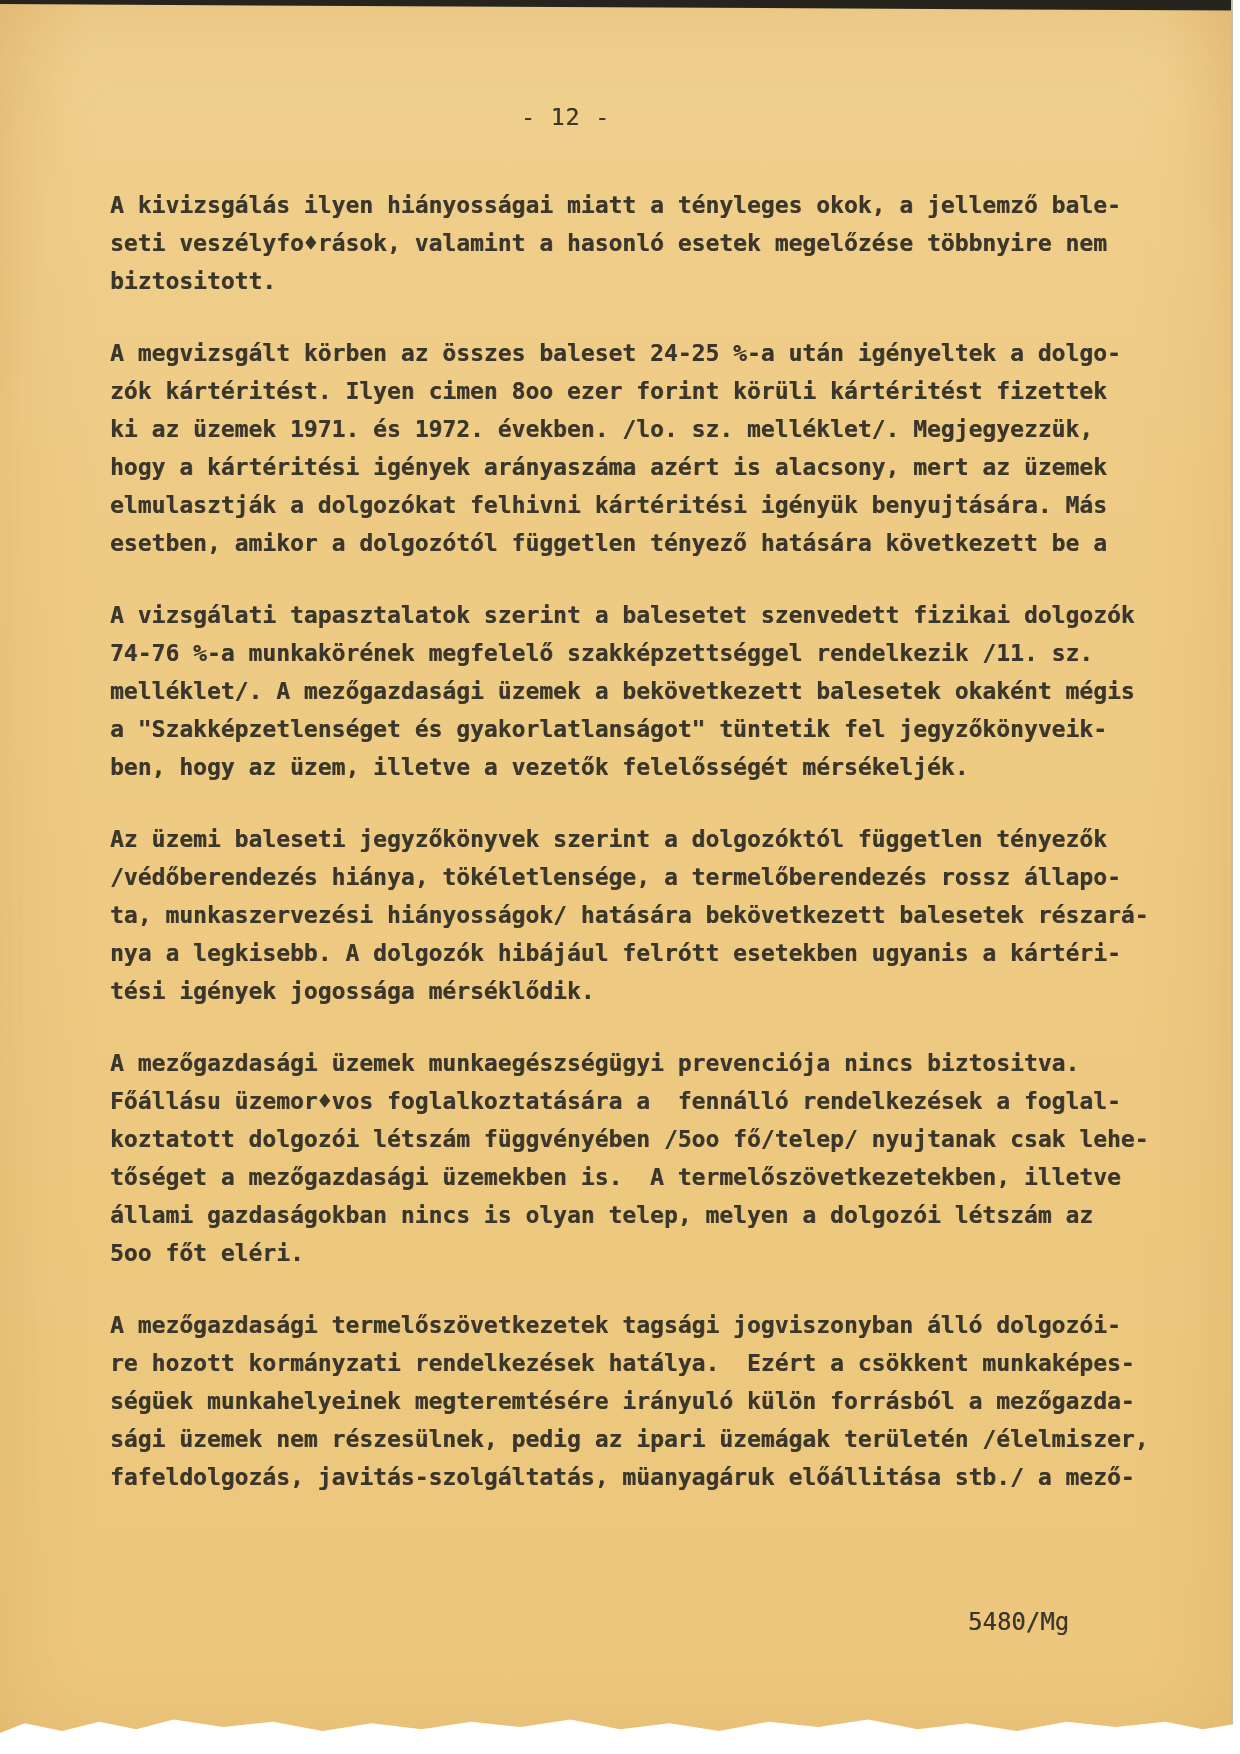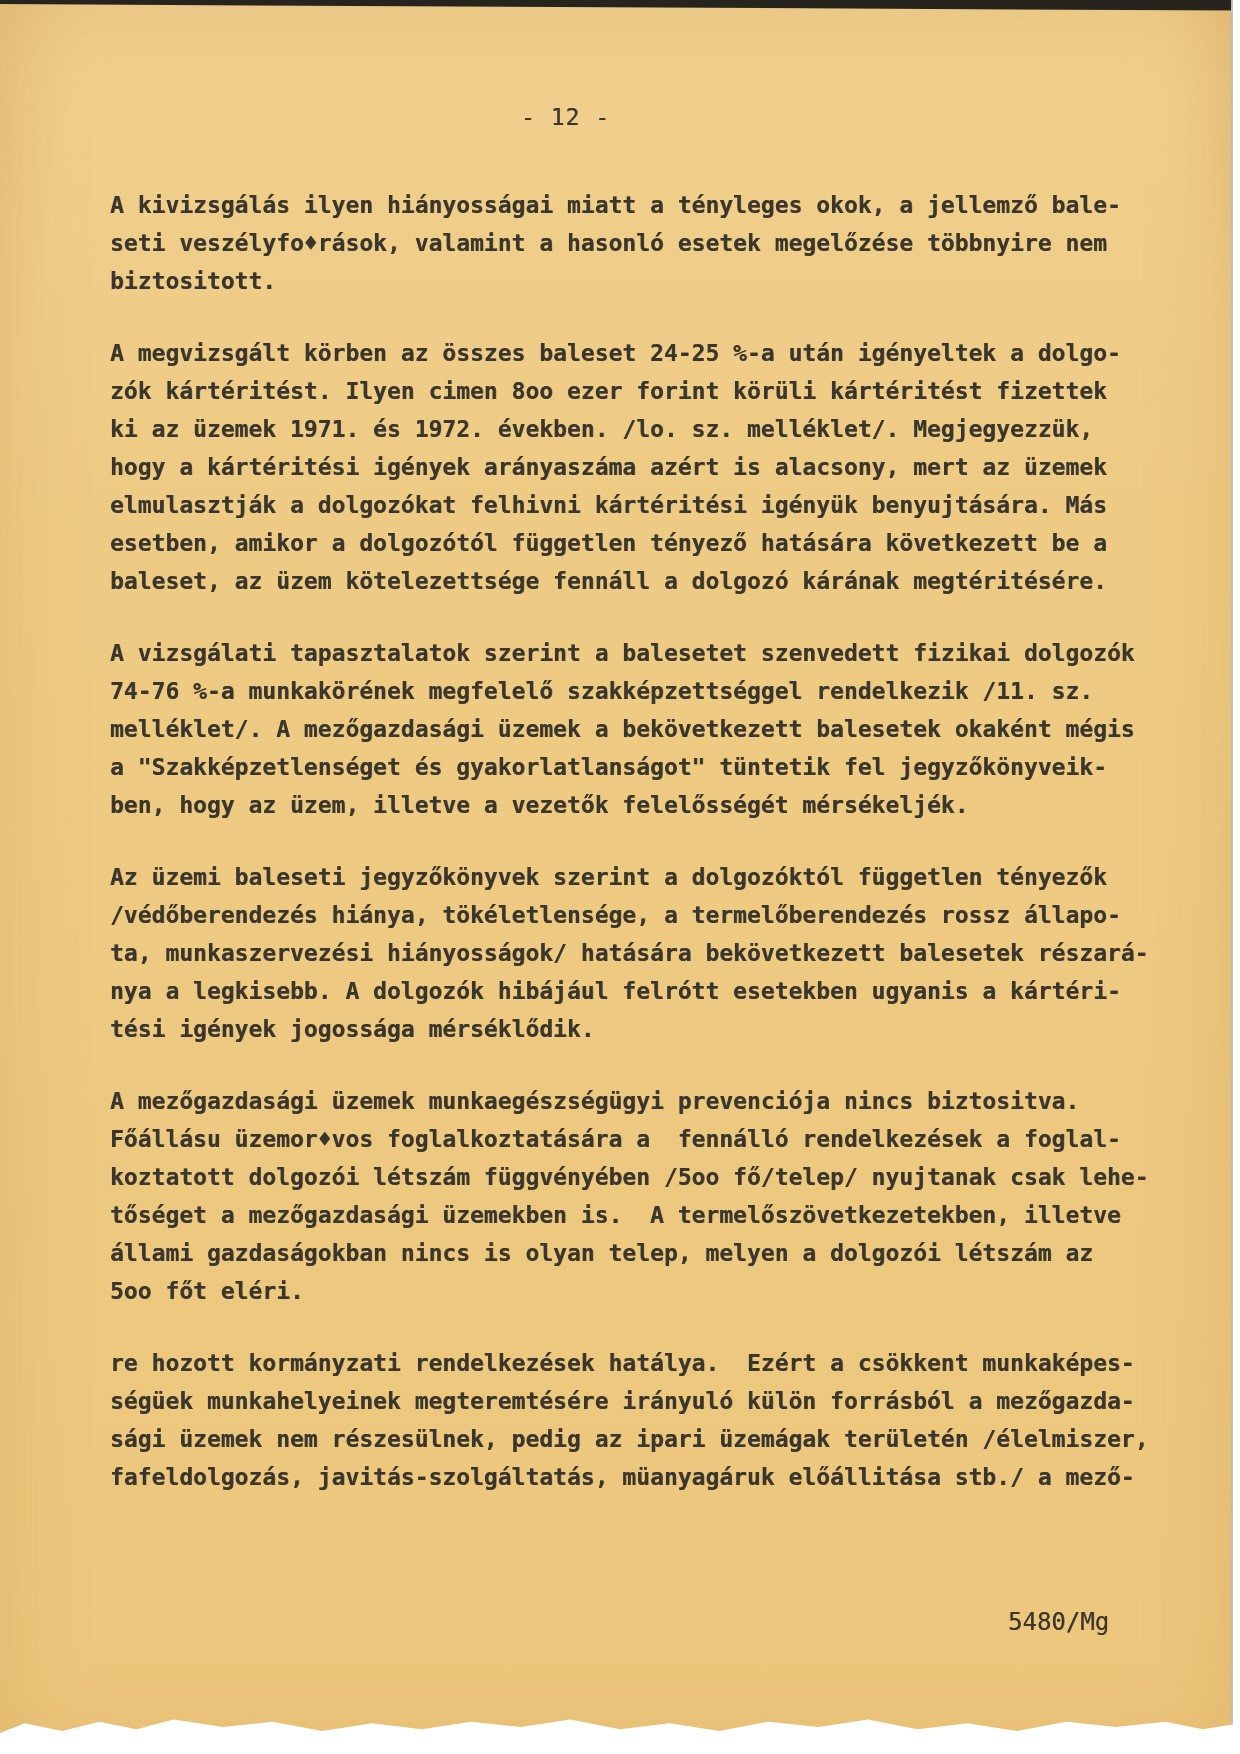--- a/index.html
+++ b/index.html
@@ -79,21 +79,20 @@
     white-space:pre;
     text-shadow:0.4px 0.4px 0.6px rgba(50,45,35,0.6);
   }
   .reference-number{
     position:absolute;
     top:1608px;left:968px;
     font-size:24px;
     color:var(--ink);
     text-shadow:0.4px 0.4px 0.6px rgba(50,45,35,0.6);
     white-space:pre;
-    margin-left:40px;
   }
 </style>
 </head>
 <body>
 
 <div class="scan">
   <div class="paper"></div>
   <div class="top-edge"></div>
   <div class="right-edge"></div>
 
@@ -105,21 +104,20 @@
         <div class="line">seti veszélyfo♦rások, valamint a hasonló esetek megelőzése többnyire nem</div>
         <div class="line">biztositott.</div>
       </div>
       <div class="paragraph">
         <div class="line">A megvizsgált körben az összes baleset 24-25 %-a után igényeltek a dolgo-</div>
         <div class="line">zók kártéritést. Ilyen cimen 8oo ezer forint körüli kártéritést fizettek</div>
         <div class="line">ki az üzemek 1971. és 1972. években. /lo. sz. melléklet/. Megjegyezzük,</div>
         <div class="line">hogy a kártéritési igények arányaszáma azért is alacsony, mert az üzemek</div>
         <div class="line">elmulasztják a dolgozókat felhivni kártéritési igényük benyujtására. Más</div>
         <div class="line">esetben, amikor a dolgozótól független tényező hatására következett be a</div>
-        <div class="line">baleset, az üzem kötelezettsége fennáll a dolgozó kárának megtéritésére.</div>
       </div>
       <div class="paragraph">
         <div class="line">A vizsgálati tapasztalatok szerint a balesetet szenvedett fizikai dolgozók</div>
         <div class="line">74-76 %-a munkakörének megfelelő szakképzettséggel rendelkezik /11. sz.</div>
         <div class="line">melléklet/. A mezőgazdasági üzemek a bekövetkezett balesetek okaként mégis</div>
         <div class="line">a "Szakképzetlenséget és gyakorlatlanságot" tüntetik fel jegyzőkönyveik-</div>
         <div class="line">ben, hogy az üzem, illetve a vezetők felelősségét mérsékeljék.</div>
       </div>
       <div class="paragraph">
         <div class="line">Az üzemi baleseti jegyzőkönyvek szerint a dolgozóktól független tényezők</div>
@@ -130,20 +128,21 @@
       </div>
       <div class="paragraph">
         <div class="line">A mezőgazdasági üzemek munkaegészségügyi prevenciója nincs biztositva.</div>
         <div class="line">Főállásu üzemor♦vos foglalkoztatására a  fennálló rendelkezések a foglal-</div>
         <div class="line">koztatott dolgozói létszám függvényében /5oo fő/telep/ nyujtanak csak lehe-</div>
         <div class="line">tőséget a mezőgazdasági üzemekben is.  A termelőszövetkezetekben, illetve</div>
         <div class="line">állami gazdaságokban nincs is olyan telep, melyen a dolgozói létszám az</div>
         <div class="line">5oo főt eléri.</div>
       </div>
       <div class="paragraph">
+        <div class="line">A mezőgazdasági termelőszövetkezetek tagsági jogviszonyban álló dolgozói-</div>
         <div class="line">re hozott kormányzati rendelkezések hatálya.  Ezért a csökkent munkaképes-</div>
         <div class="line">ségüek munkahelyeinek megteremtésére irányuló külön forrásból a mezőgazda-</div>
         <div class="line">sági üzemek nem részesülnek, pedig az ipari üzemágak területén /élelmiszer,</div>
         <div class="line">fafeldolgozás, javitás-szolgáltatás, müanyagáruk előállitása stb./ a mező-</div>
       </div>
     </div>
 
   <div class="reference-number">5480/Mg</div>
 
   <div class="bottom-tear"></div>

